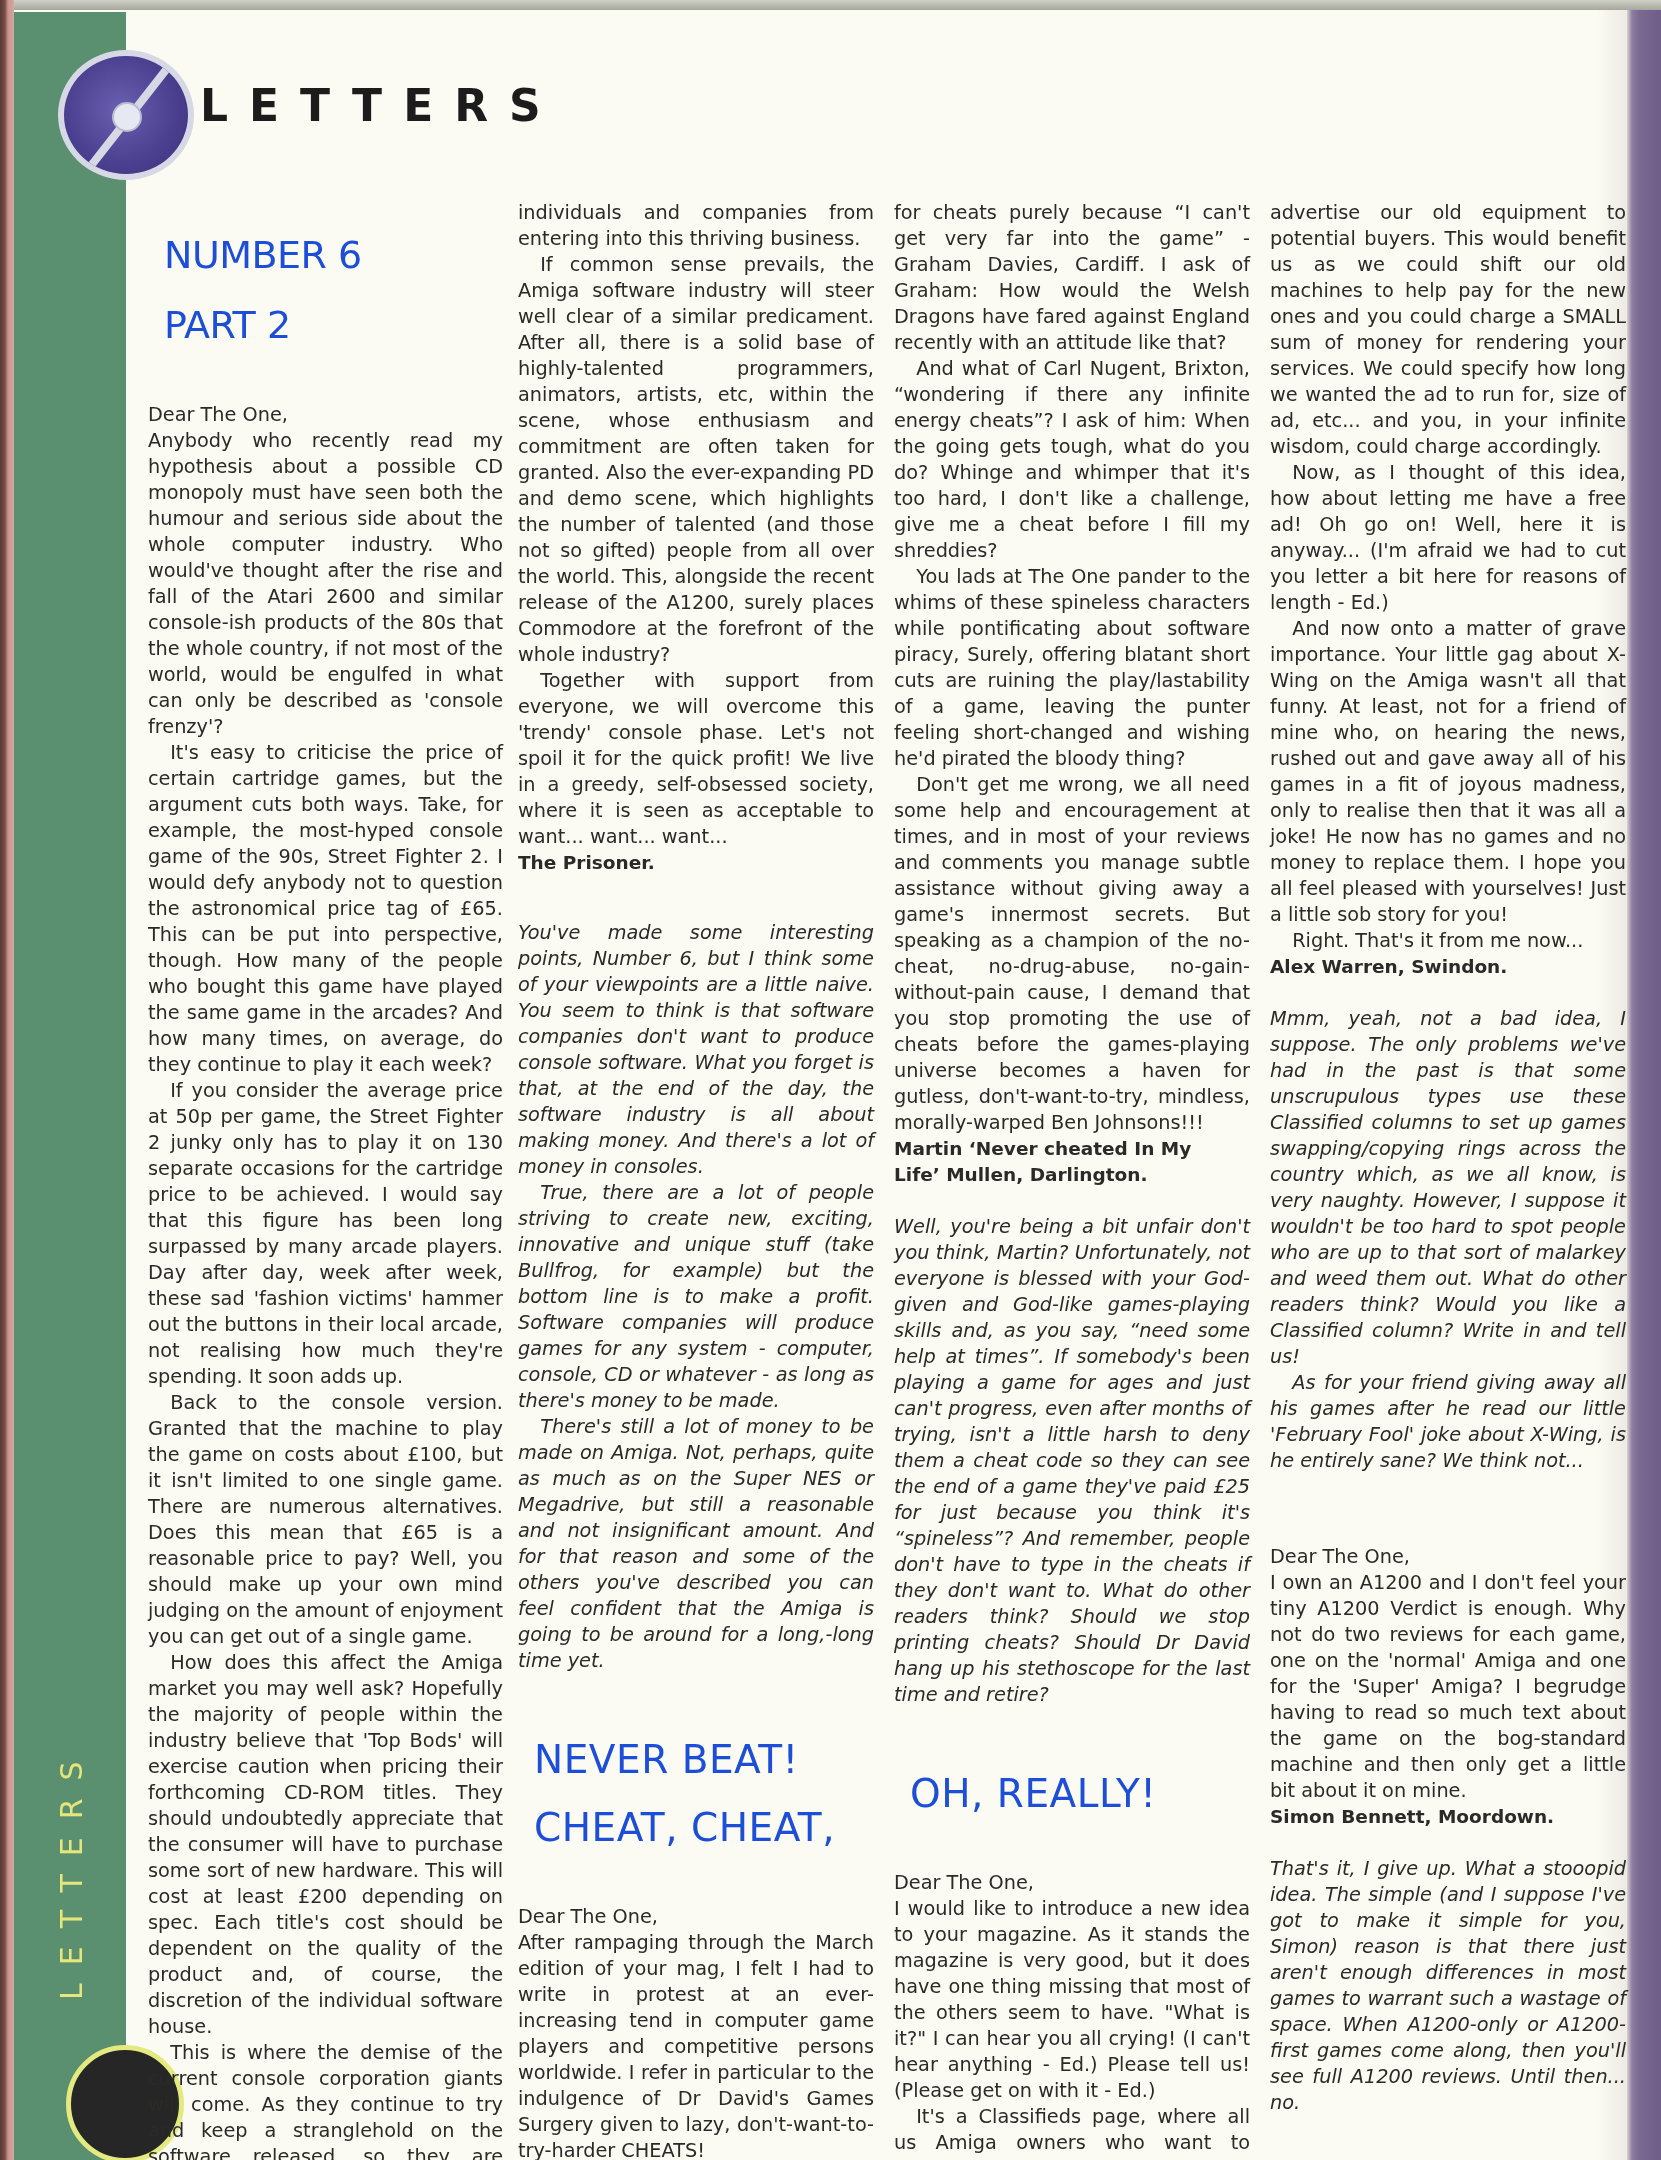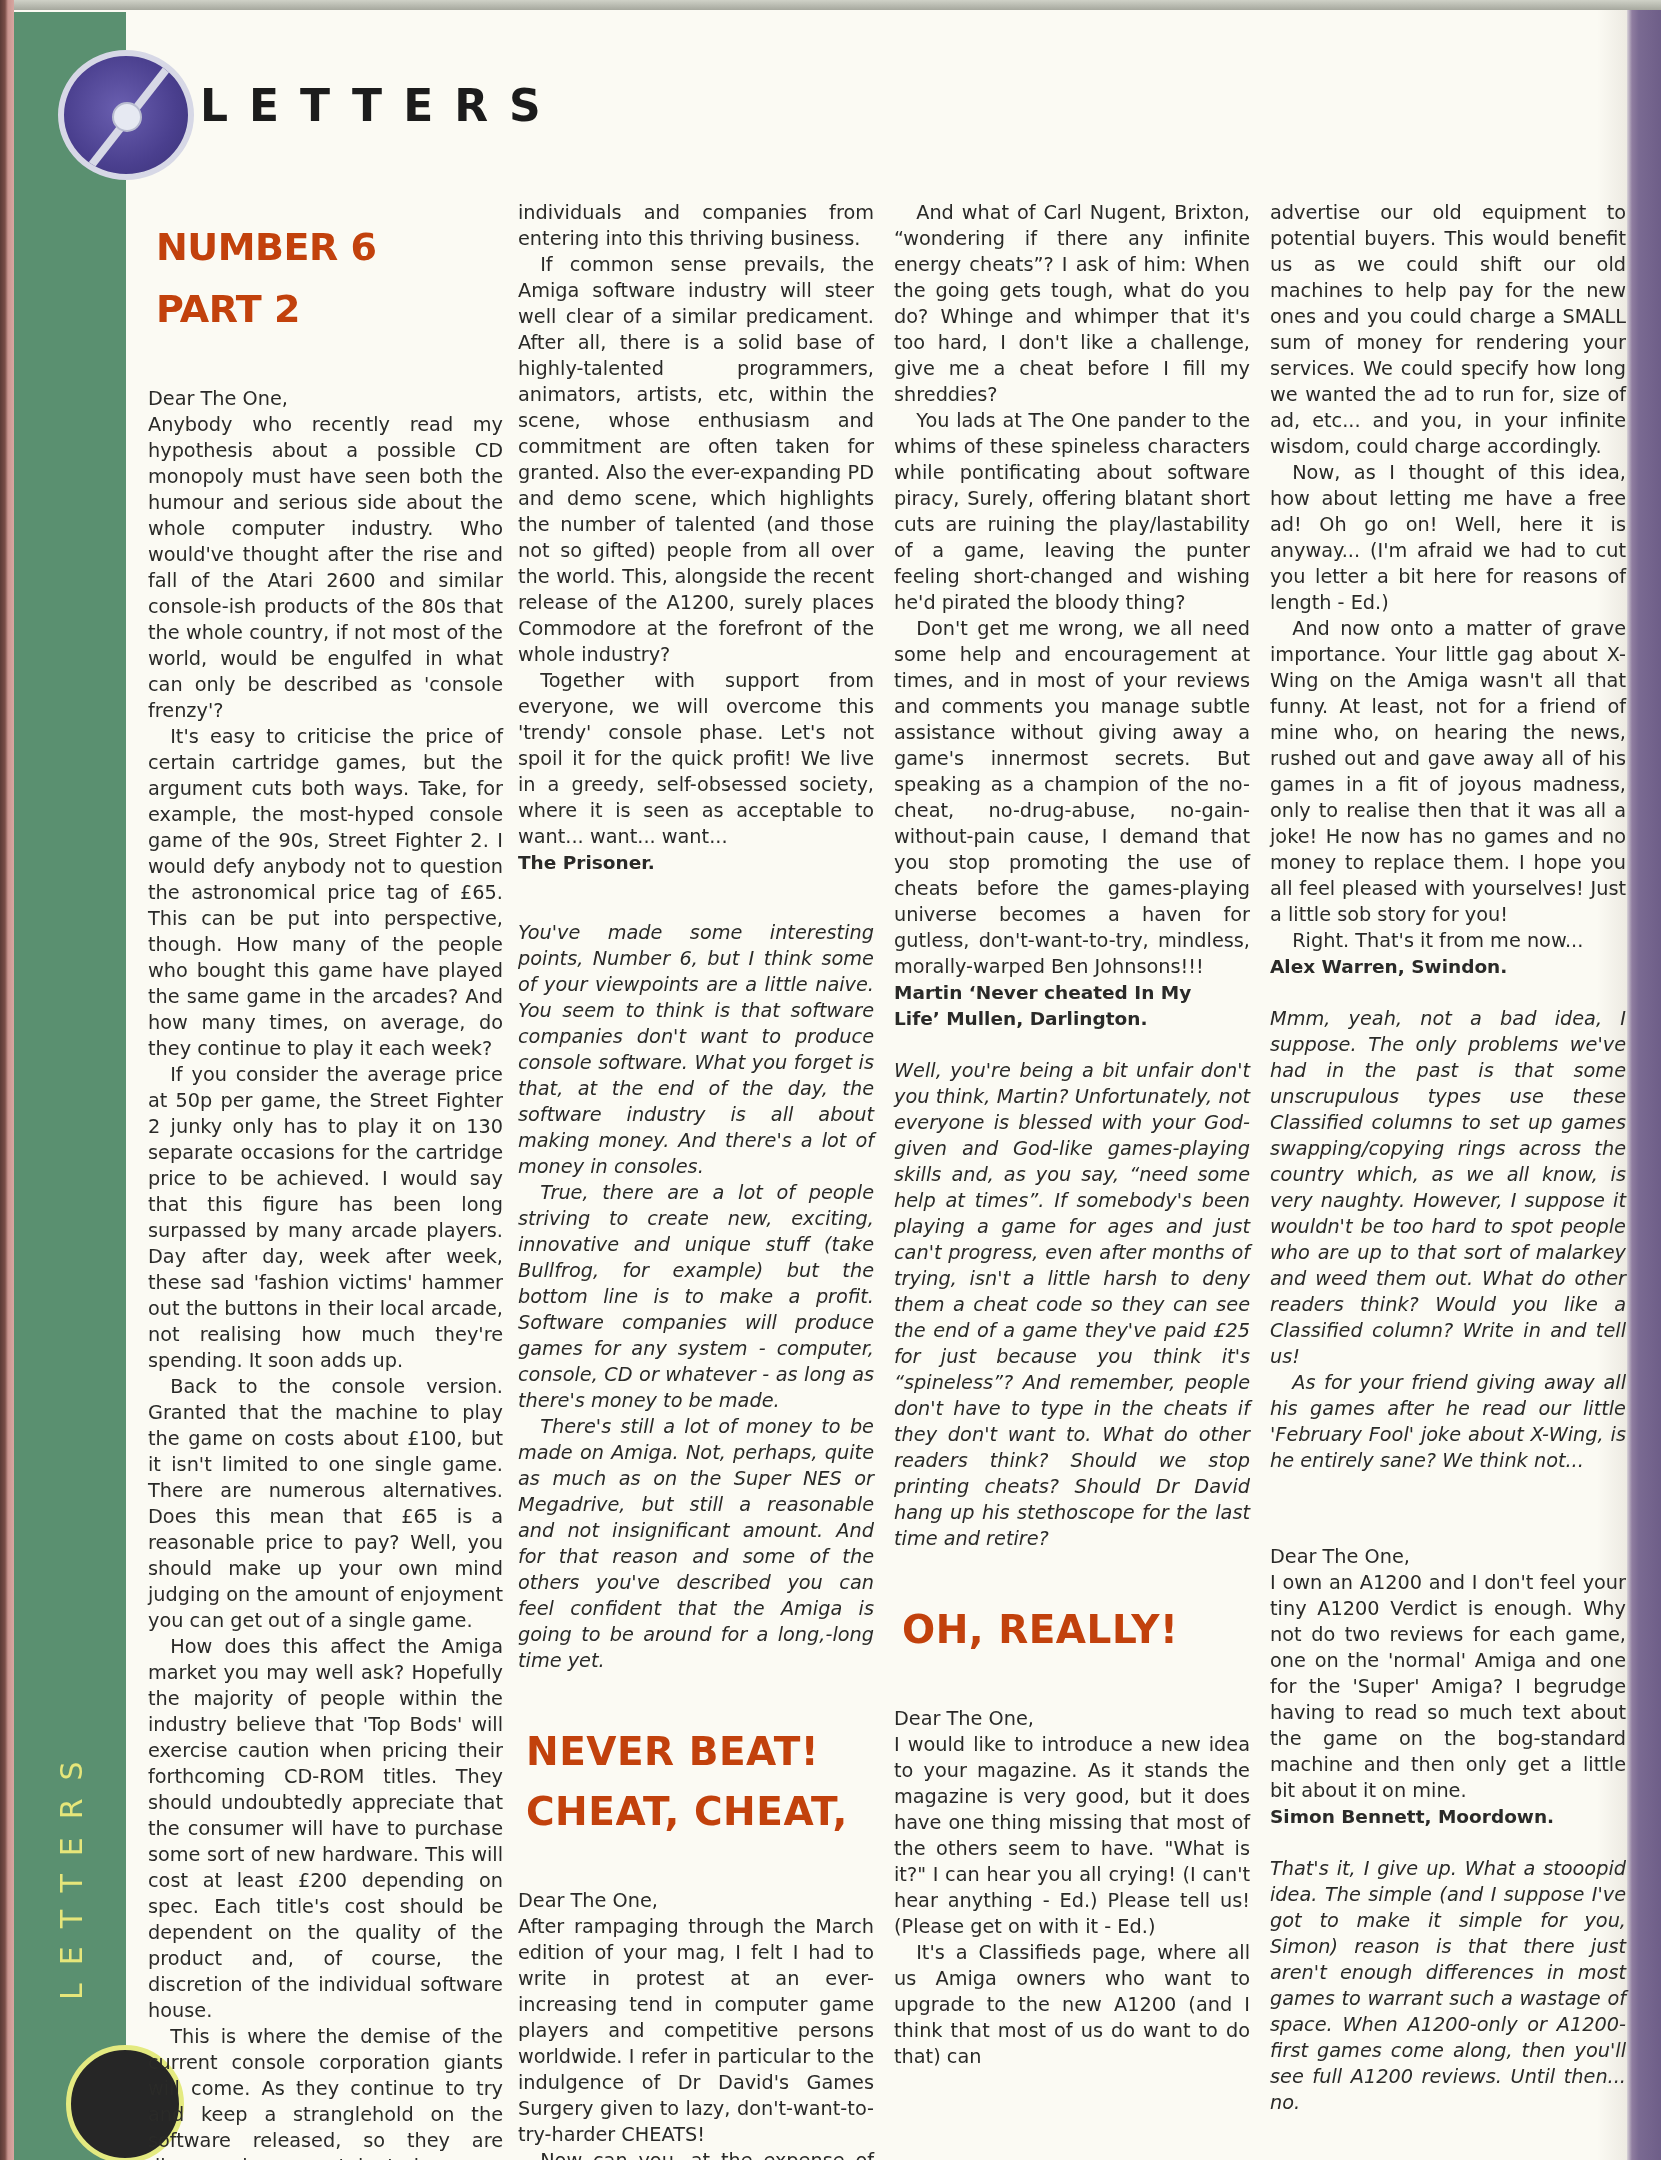--- a/index.html
+++ b/index.html
@@ -69,22 +69,22 @@
   .c4 { left:1270px; width:356px; }
 
   .col p { margin:0; text-indent:1.15em; }
   .col p.noindent { text-indent:0; }
   .col p.sign { text-align:left; font-weight:bold; text-indent:0; font-size:18.5px; }
   .col p.reply { font-style:italic; }
   .gap { height:44px; }
   .gap-s { height:26px; }
 
   h2 {
-    margin:8px; font-family:"DejaVu Sans", sans-serif; font-weight:700;
-    font-size:39px; line-height:52px; color:#c2410c; letter-spacing:0.5px;
+    margin:16px; font-family:"DejaVu Sans", sans-serif; font-weight:400;
+    font-size:39px; line-height:52px; color:#1d4ed8; letter-spacing:0.5px;
   }
   .c1 h2 { font-size:38px; line-height:54px; letter-spacing:-0.5px; }
   .head-wrap { margin:0 0 50px 0; }
   .greeting { text-indent:0 !important; }
 </style>
 </head>
 <body>
 
 <div class="top-strip"></div>
 <div class="edge-left"></div>
@@ -127,20 +127,21 @@
   <div class="head-wrap">
     <h2>NEVER BEAT!</h2>
     <h2>CHEAT, CHEAT,</h2>
   </div>
   <p class="noindent greeting">Dear The One,</p>
   <p class="noindent">After rampaging through the March edition of your mag, I felt I had to write in protest at an ever-increasing tend in computer game players and competitive persons worldwide. I refer in particular to the indulgence of Dr David's Games Surgery given to lazy, don't-want-to-try-harder CHEATS!</p>
   <p>Now can you, at the expense of honest game enquiries, give these easybeats the space to brazenly ask</p>
 </div>
 
 <div class="col c3">
+  <p class="noindent">for cheats purely because “I can't get very far into the game” - Graham Davies, Cardiff. I ask of Graham: How would the Welsh Dragons have fared against England recently with an attitude like that?</p>
   <p>And what of Carl Nugent, Brixton, “wondering if there any infinite energy cheats”? I ask of him: When the going gets tough, what do you do? Whinge and whimper that it's too hard, I don't like a challenge, give me a cheat before I fill my shreddies?</p>
   <p>You lads at The One pander to the whims of these spineless characters while pontificating about software piracy, Surely, offering blatant short cuts are ruining the play/lastability of a game, leaving the punter feeling short-changed and wishing he'd pirated the bloody thing?</p>
   <p>Don't get me wrong, we all need some help and encouragement at times, and in most of your reviews and comments you manage subtle assistance without giving away a game's innermost secrets. But speaking as a champion of the no-cheat, no-drug-abuse, no-gain-without-pain cause, I demand that you stop promoting the use of cheats before the games-playing universe becomes a haven for gutless, don't-want-to-try, mindless, morally-warped Ben Johnsons!!!</p>
   <p class="sign">Martin ‘Never cheated In My</p>
   <p class="sign">Life’ Mullen, Darlington.</p>
   <div class="gap-s"></div>
   <p class="reply noindent">Well, you're being a bit unfair don't you think, Martin? Unfortunately, not everyone is blessed with your God-given and God-like games-playing skills and, as you say, “need some help at times”. If somebody's been playing a game for ages and just can't progress, even after months of trying, isn't a little harsh to deny them a cheat code so they can see the end of a game they've paid £25 for just because you think it's “spineless”? And remember, people don't have to type in the cheats if they don't want to. What do other readers think? Should we stop printing cheats? Should Dr David hang up his stethoscope for the last time and retire?</p>
   <div class="gap"></div>
   <div class="head-wrap">
     <h2>OH, REALLY!</h2>

